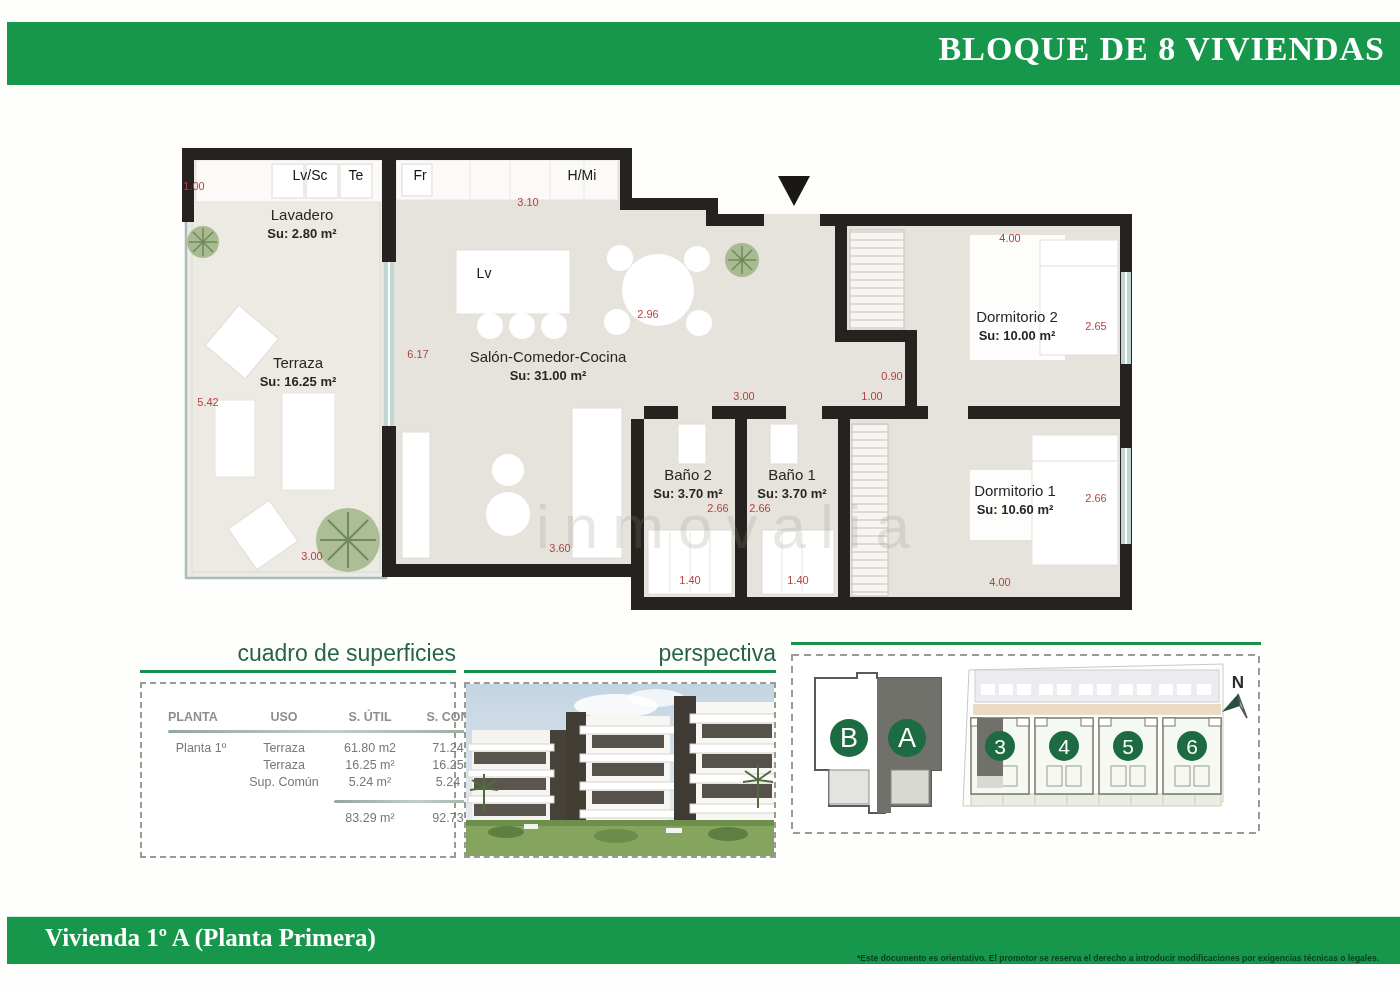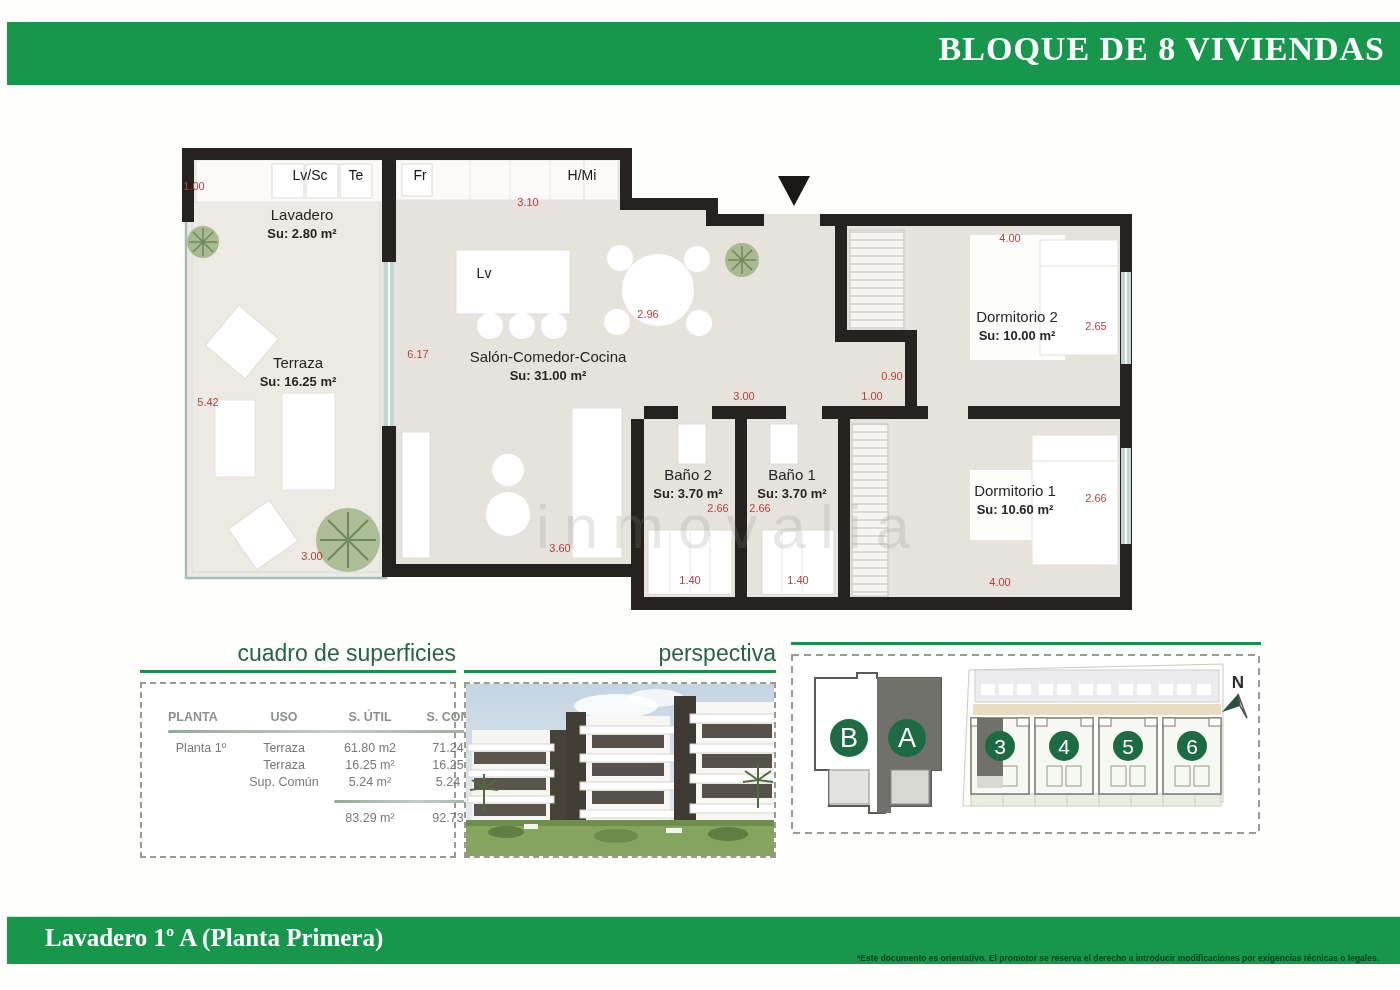--- a/index.html
+++ b/index.html
@@ -387,19 +387,19 @@
 
       <g>
         <text x="447" y="34" text-anchor="middle" font-size="17" font-weight="bold" fill="#2b2b2b">N</text>
         <polygon points="447,40 431,58 449,52" fill="#27513a"></polygon>
         <polygon points="447,40 449,52 456,64" fill="none" stroke="#555555" stroke-width="1.5"></polygon>
       </g>
     </svg>
   </div>
 
   <div class="band bottom">
-    <div class="footer-title">Lavadero 1º A (Planta Primera)</div>
+    <div class="footer-title">Vivienda 1º A (Planta Primera)</div>
     <div class="disclaimer">
       <div class="es">*Este documento es orientativo. El promotor se reserva el derecho a introducir modificaciones por exigencias técnicas o legales.</div>
     </div>
   </div>
 
 </div>
 
 </body></html>

